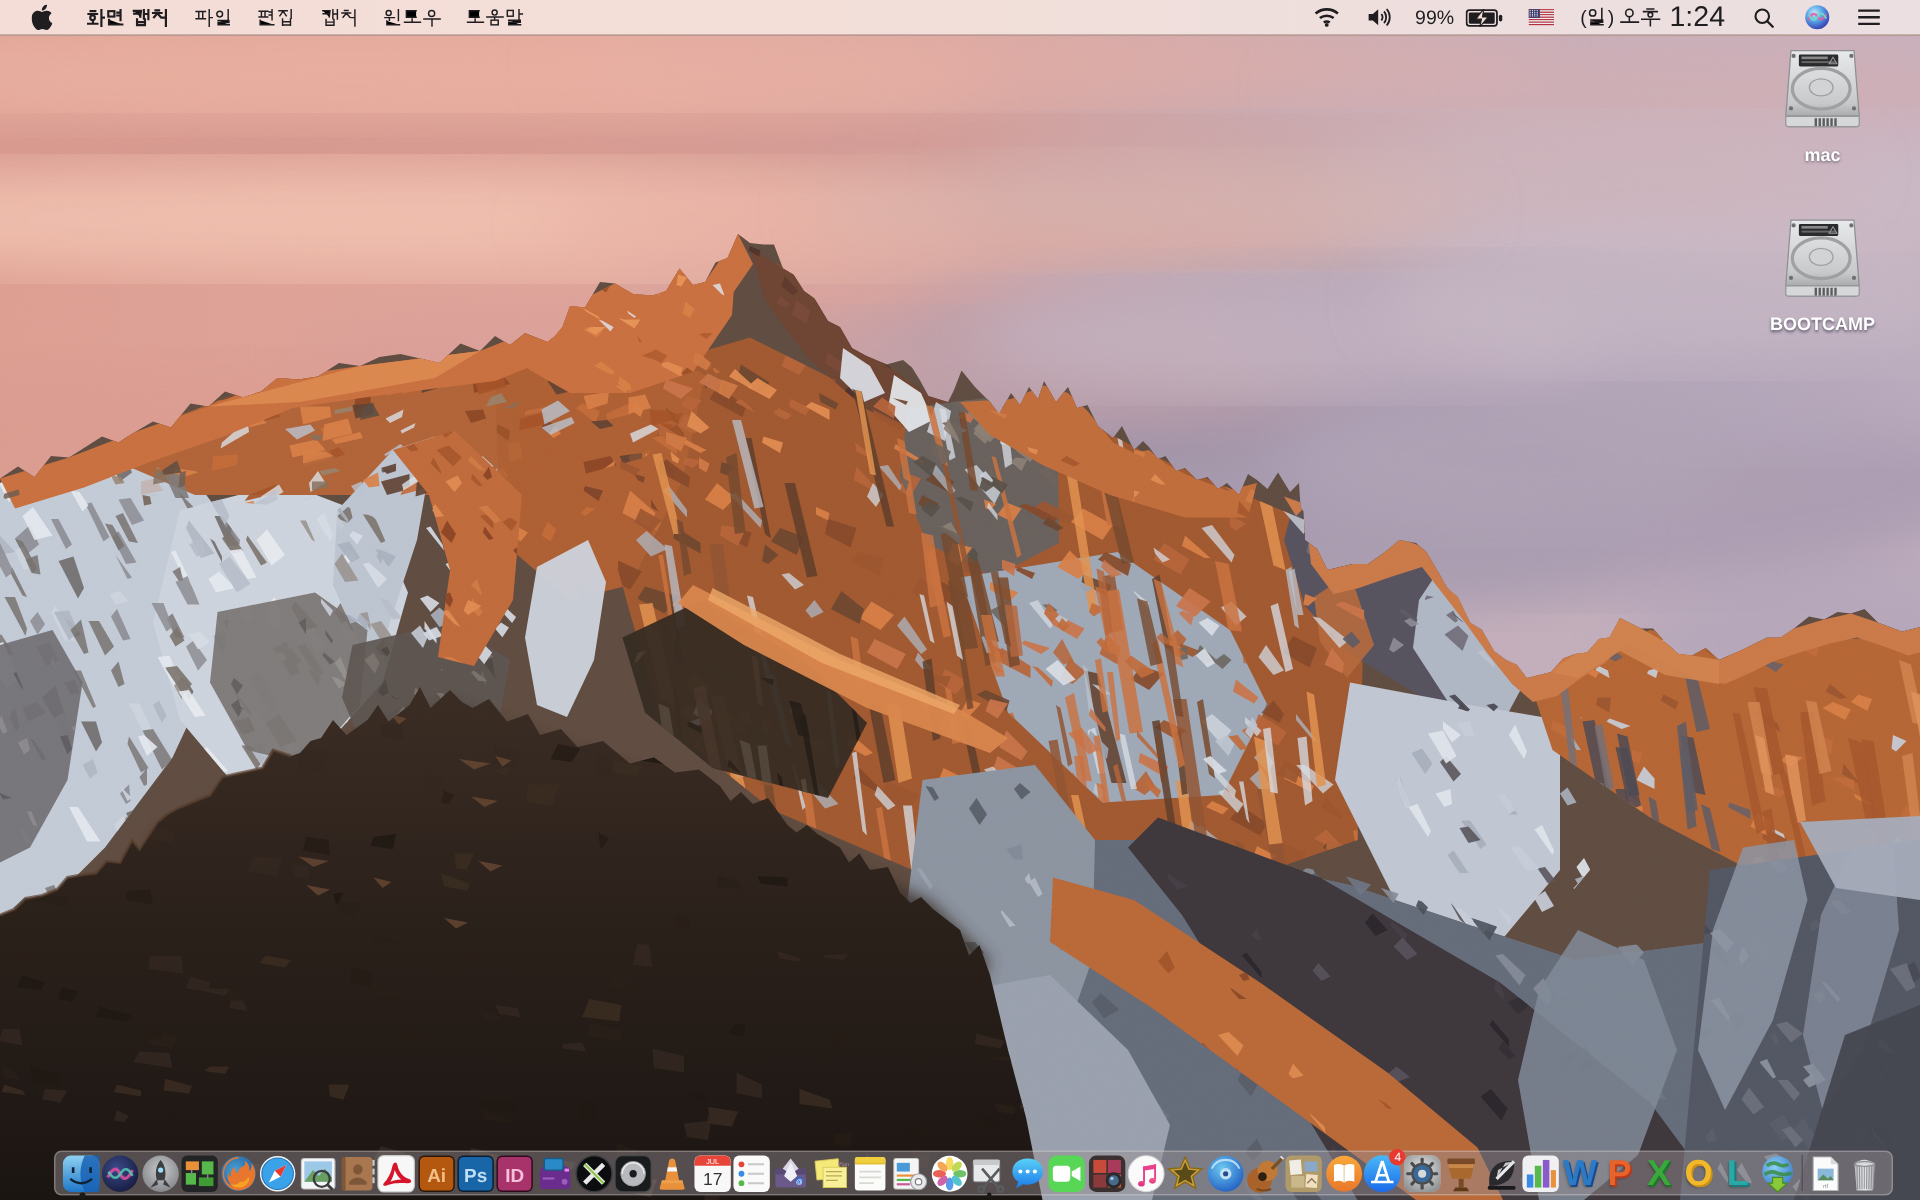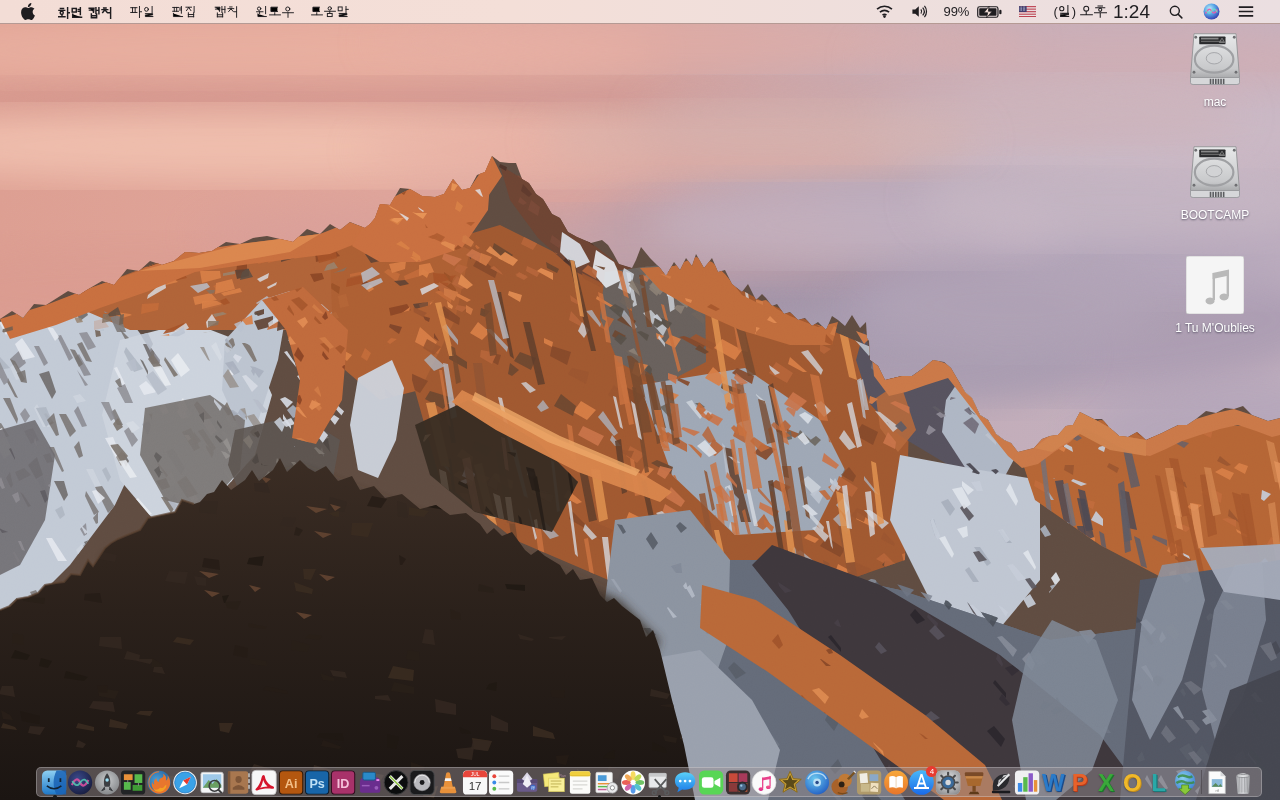--- a/index.html
+++ b/index.html
@@ -2,21 +2,21 @@
 <html><head>
 <meta charset="utf-8">
 <style>
 html,body{margin:0;padding:0;width:1280px;height:800px;overflow:hidden;font-family:"Liberation Sans",sans-serif;}
 #stage{position:relative;width:1280px;height:800px;background:#b9a7b2;}
 #wall{position:absolute;left:0;top:0;width:1280px;height:800px;}
 #menubar{position:absolute;left:0;top:0;width:1280px;height:23px;background:linear-gradient(90deg,#f3ddd6 0%,#f4dfd8 40%,#eedfdd 70%,#ebdfe1 100%);border-bottom:1px solid #b59a94;display:flex;align-items:center;}
 #menuright{position:absolute;right:0;top:0;height:23px;display:flex;align-items:center;}
 .mi{display:flex;align-items:center;height:100%;}
 .dicon{position:absolute;width:110px;text-align:center;}
-.dlabel{color:#fff;font-weight:normal;font-size:12px;line-height:14px;text-shadow:0 1px 2px rgba(40,40,60,0.65);margin-top:3px;}
+.dlabel{color:#fff;font-weight:bold;font-size:12px;line-height:14px;text-shadow:0 1px 2px rgba(40,40,60,0.65);margin-top:3px;}
 #dock{position:absolute;left:36px;top:767px;width:1226px;height:30px;background:rgba(152,143,148,0.46);border:1px solid rgba(255,255,255,0.25);border-radius:5px;display:flex;align-items:center;justify-content:space-between;padding:0 4px;box-sizing:border-box;}
 .dk{width:26.2px;height:27px;flex:0 0 26.2px;display:flex;align-items:center;justify-content:center;position:relative;}
 .dksep{width:6px;flex:0 0 6px;height:100%;display:flex;align-items:center;justify-content:center;}
 .dksep div{width:1px;height:24px;background:rgba(70,65,70,0.6);}
 .rundot{position:absolute;width:3.5px;height:3.5px;border-radius:50%;background:#1a1a1a;}
 b svg path, b svg circle, b svg rect{}
 </style>
 </head>
 <body>
 <div id="stage">
@@ -2023,31 +2023,20 @@
         </g>
 <g fill="#5c5d60">
           <rect x="26" y="53.5" width="1.8" height="6"></rect>
           <rect x="29" y="53.5" width="1.8" height="6"></rect>
           <rect x="32" y="53.5" width="1.8" height="6"></rect>
           <rect x="35" y="53.5" width="1.8" height="6"></rect>
           <rect x="38" y="53.5" width="1.8" height="6"></rect>
           <rect x="41" y="53.5" width="1.8" height="6"></rect>
         </g>
       </svg><div class="dlabel">BOOTCAMP</div></div>
-    <div class="dicon" style="left:1160px;top:256px"><svg width="58" height="58" viewBox="0 0 58 58">
-        <rect width="58" height="58" rx="3" fill="#f5f5f5"></rect>
-        <rect width="58" height="58" rx="3" fill="none" stroke="#d0d0d0" stroke-width="1"></rect>
-<g fill="#b9b9b9">
-          <path d="M24 41.5 a4.5 3.5 0 1 0 0.1 0 z"></path>
-          <path d="M38 37.5 a4.5 3.5 0 1 0 0.1 0 z"></path>
-          <rect x="26.6" y="17" width="2.4" height="27"></rect>
-          <rect x="40.6" y="14" width="2.4" height="26.5"></rect>
-          <path d="M26.6 17 L43 13.5 V19.5 L26.6 23 Z"></path>
-        </g>
-      </svg><div class="dlabel">1 Tu M'Oublies</div></div>
 <div id="dock">
       <div class="dk">
         <svg width="27" height="27" viewBox="0 0 27 27">
           <defs>
             <linearGradient id="fnd" x1="0" y1="0" x2="0" y2="1">
               <stop offset="0" stop-color="#8ed0f2"></stop>
               <stop offset="1" stop-color="#1f78c8"></stop>
             </linearGradient>
           </defs>
           <rect x="1" y="1" width="25" height="25" rx="5.5" fill="url(#fnd)"></rect>

